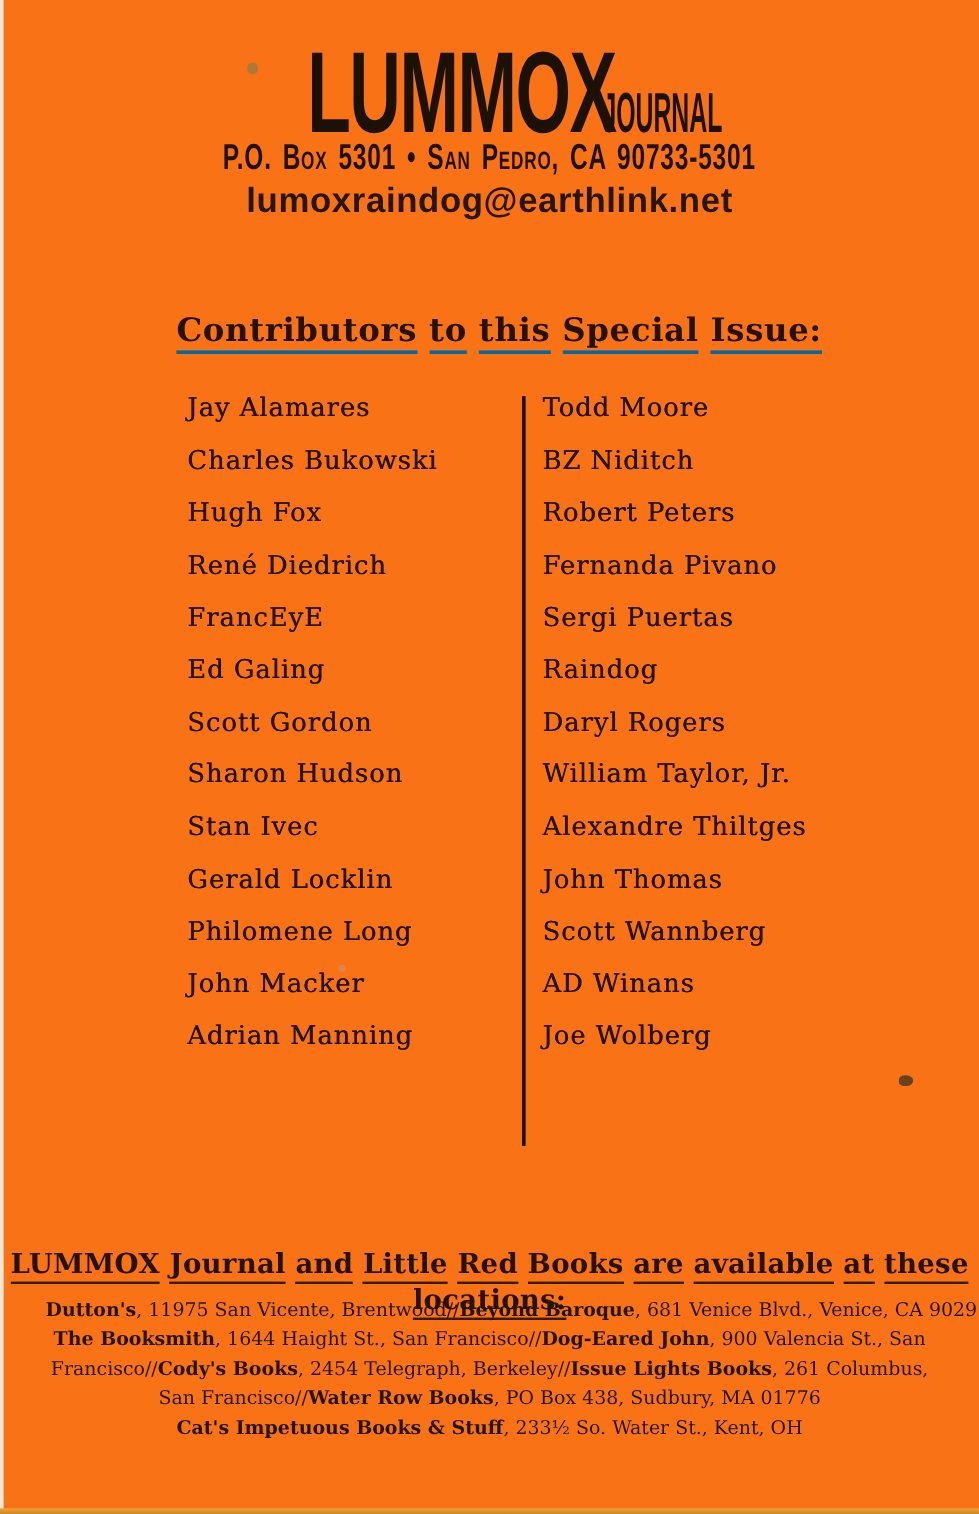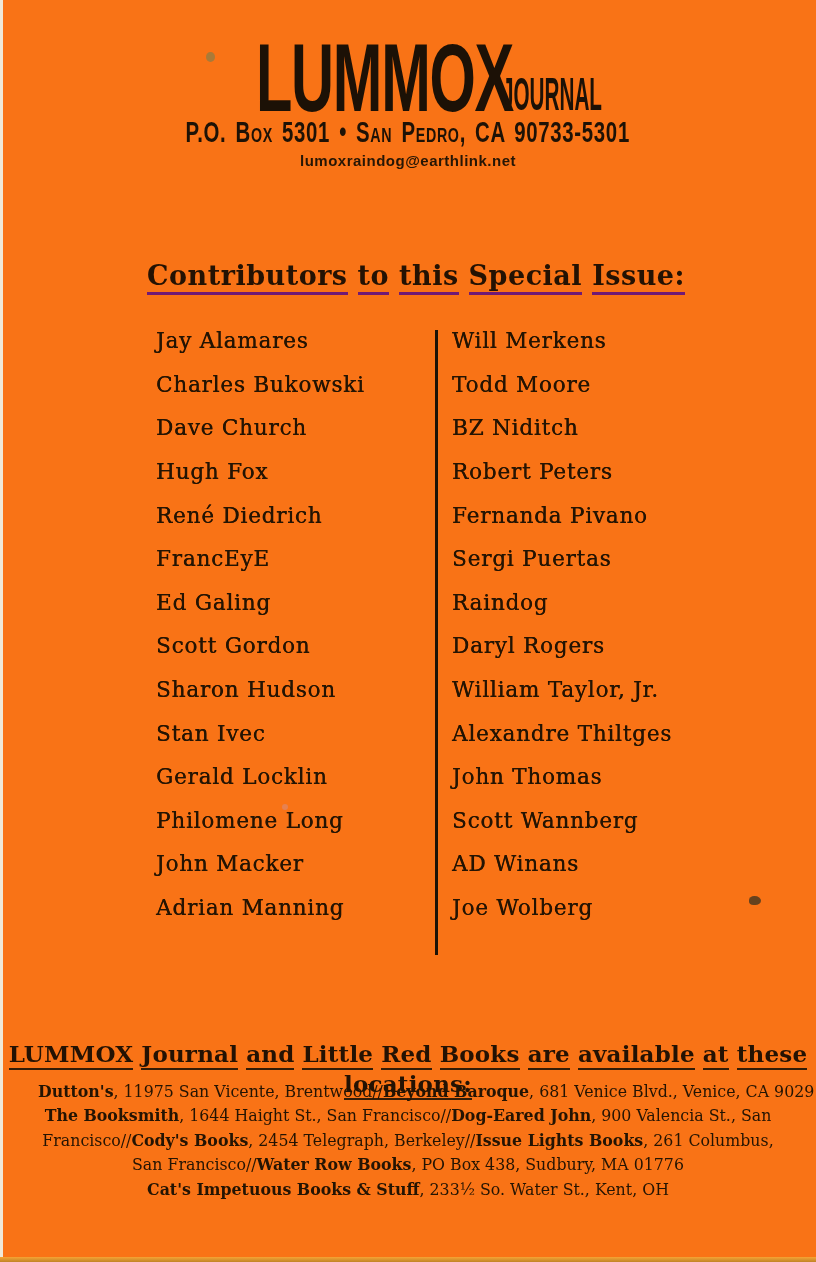--- a/index.html
+++ b/index.html
@@ -36,30 +36,30 @@
   .address-line span{
     display:inline-block;
     font-family:"Liberation Sans", sans-serif;font-weight:bold;
     font-variant:small-caps;font-size:30px;line-height:1.05;
     letter-spacing:1px;word-spacing:4px;color:#1e1206;
     transform:scaleX(0.68);transform-origin:center top;
   }
   .email-line{
     position:absolute;top:152px;left:0;width:100%;text-align:center;
     font-family:"Liberation Sans", sans-serif;font-weight:bold;
-    font-size:15px;letter-spacing:0.5px;color:#261605;
+    font-size:29px;letter-spacing:0.5px;color:#261605;
   }
 
   
   .title{
     position:absolute;top:260px;left:0;width:100%;text-align:center;
     font-size:27px;font-weight:bold;letter-spacing:0.5px;
     color:#241203;transform:translateX(8px);
   }
-  .title .uw{border-bottom:3px solid #701a75;padding-bottom:1px;margin:0 5px;display:inline-block;}
+  .title .uw{border-bottom:3px solid #0369a1;padding-bottom:1px;margin:0 5px;display:inline-block;}
 
   
   .col{position:absolute;top:319px;}
   .col-left{left:156px;width:270px;}
   .col-right{left:452px;width:300px;}
   .divider{position:absolute;left:435px;top:330px;width:3px;height:625px;background:#1d1206;}
   .contrib-row{
     height:43.6px;display:flex;align-items:center;
     font-size:21.5px;letter-spacing:0.8px;
     color:#241403;text-shadow:0.35px 0 0 currentColor;
@@ -100,36 +100,34 @@
 
   <div class="email-line">lumoxraindog@earthlink.net</div>
 
   <div class="title"><span class="uw">Contributors</span><span class="uw">to</span><span class="uw">this</span><span class="uw">Special</span><span class="uw">Issue:</span></div>
 
   <div class="divider"></div>
 
   <div class="col col-left">
       <div class="contrib-row">Jay Alamares</div>
       <div class="contrib-row">Charles Bukowski</div>
-      <div class="contrib-row">Dave Church</div>
       <div class="contrib-row">Hugh Fox</div>
       <div class="contrib-row">René Diedrich</div>
       <div class="contrib-row">FrancEyE</div>
       <div class="contrib-row">Ed Galing</div>
       <div class="contrib-row">Scott Gordon</div>
       <div class="contrib-row">Sharon Hudson</div>
       <div class="contrib-row">Stan Ivec</div>
       <div class="contrib-row">Gerald Locklin</div>
       <div class="contrib-row">Philomene Long</div>
       <div class="contrib-row">John Macker</div>
       <div class="contrib-row">Adrian Manning</div>
     </div>
 
   <div class="col col-right">
-      <div class="contrib-row">Will Merkens</div>
       <div class="contrib-row">Todd Moore</div>
       <div class="contrib-row">BZ Niditch</div>
       <div class="contrib-row">Robert Peters</div>
       <div class="contrib-row">Fernanda Pivano</div>
       <div class="contrib-row">Sergi Puertas</div>
       <div class="contrib-row">Raindog</div>
       <div class="contrib-row">Daryl Rogers</div>
       <div class="contrib-row">William Taylor, Jr.</div>
       <div class="contrib-row">Alexandre Thiltges</div>
       <div class="contrib-row">John Thomas</div>

